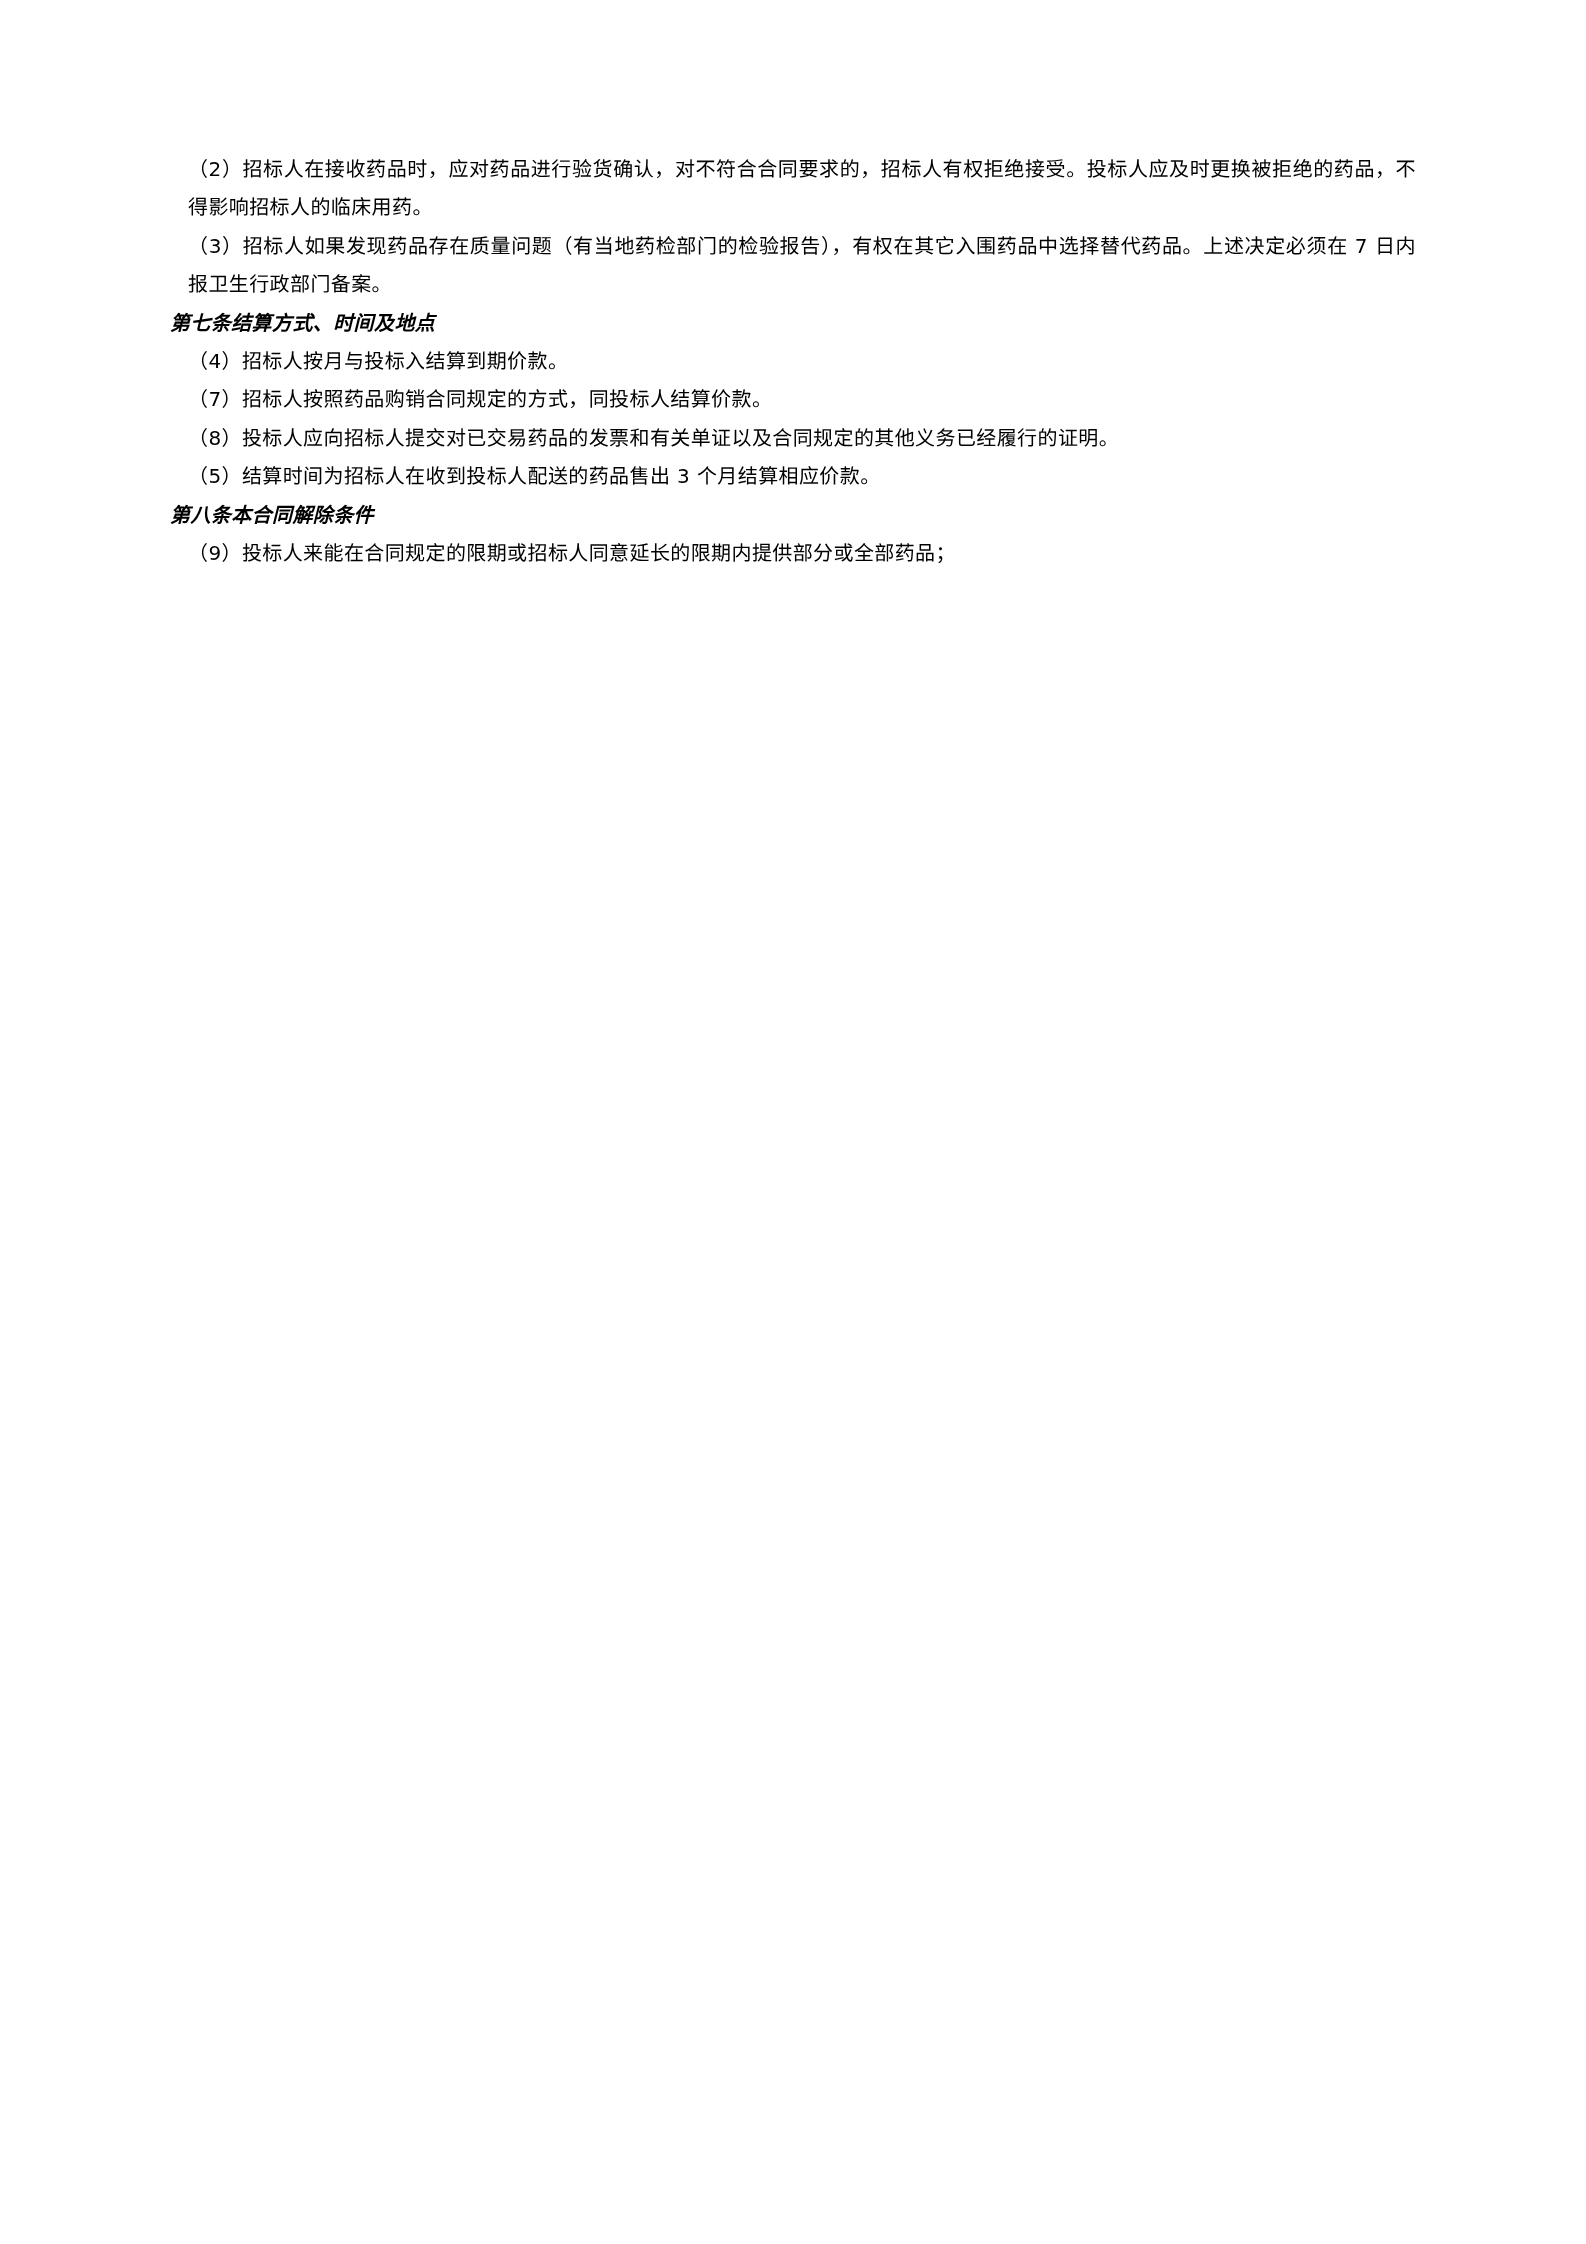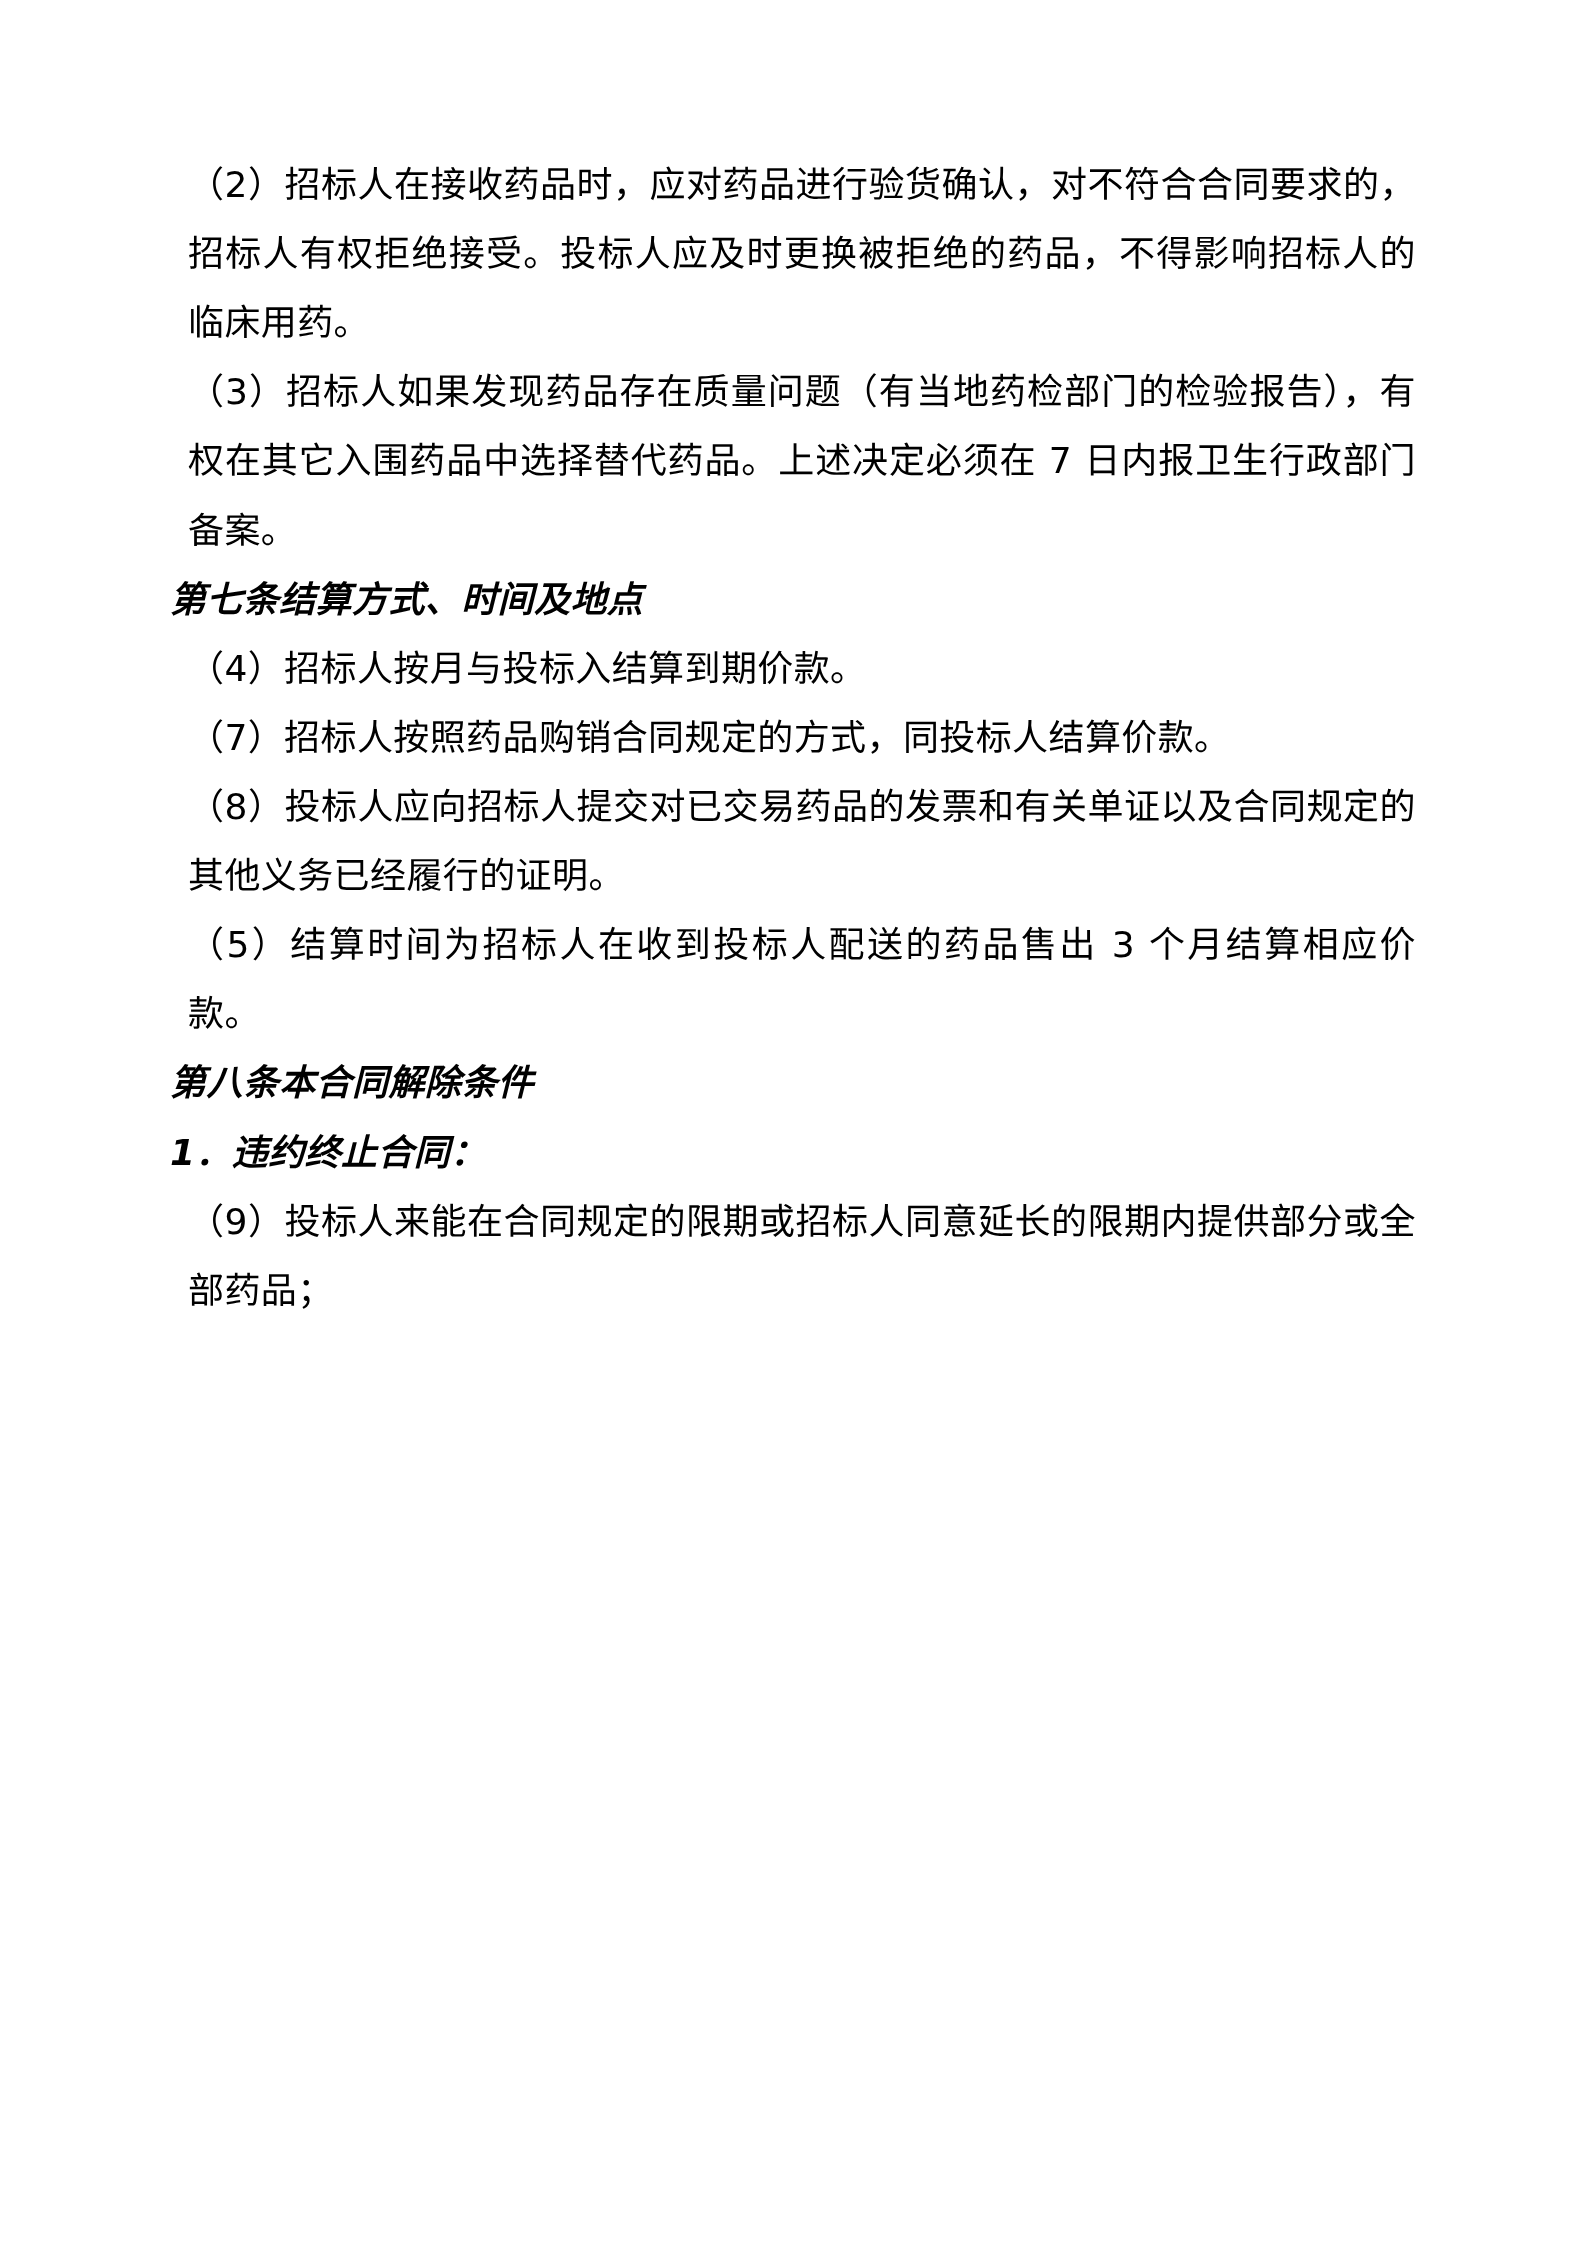--- a/index.html
+++ b/index.html
@@ -20,21 +20,21 @@
     box-sizing: border-box;
     padding: 150px 170px 120px 170px;
     background: #ffffff;
   }
   .doc-body {
     width: 1246px;
   }
   p {
     margin: 0;
     padding: 0;
-    font-size: 36px;
+    font-size: 20px;
     line-height: 1.92;
     letter-spacing: 0.4px;
     text-align: justify;
     text-justify: inter-ideograph;
     word-break: break-all;
   }
   .para-indent {
     text-indent: 0;
     padding-left: 18px;
   }
@@ -63,19 +63,18 @@
     <p class="para-indent">（4）招标人按月与投标入结算到期价款。</p>
 
     <p class="para-indent">（7）招标人按照药品购销合同规定的方式，同投标人结算价款。</p>
 
     <p class="para-indent">（8）投标人应向招标人提交对已交易药品的发票和有关单证以及合同规定的其他义务已经履行的证明。</p>
 
     <p class="para-indent">（5）结算时间为招标人在收到投标人配送的药品售出 3 个月结算相应价款。</p>
 
     <p class="heading">第八条本合同解除条件</p>
 
-    <p class="heading blocktext">1．违约终止合同：</p>
 
 
     <p class="para-indent">（9）投标人来能在合同规定的限期或招标人同意延长的限期内提供部分或全部药品；</p>
 
   </div>
 </div>
 
 </body></html>

